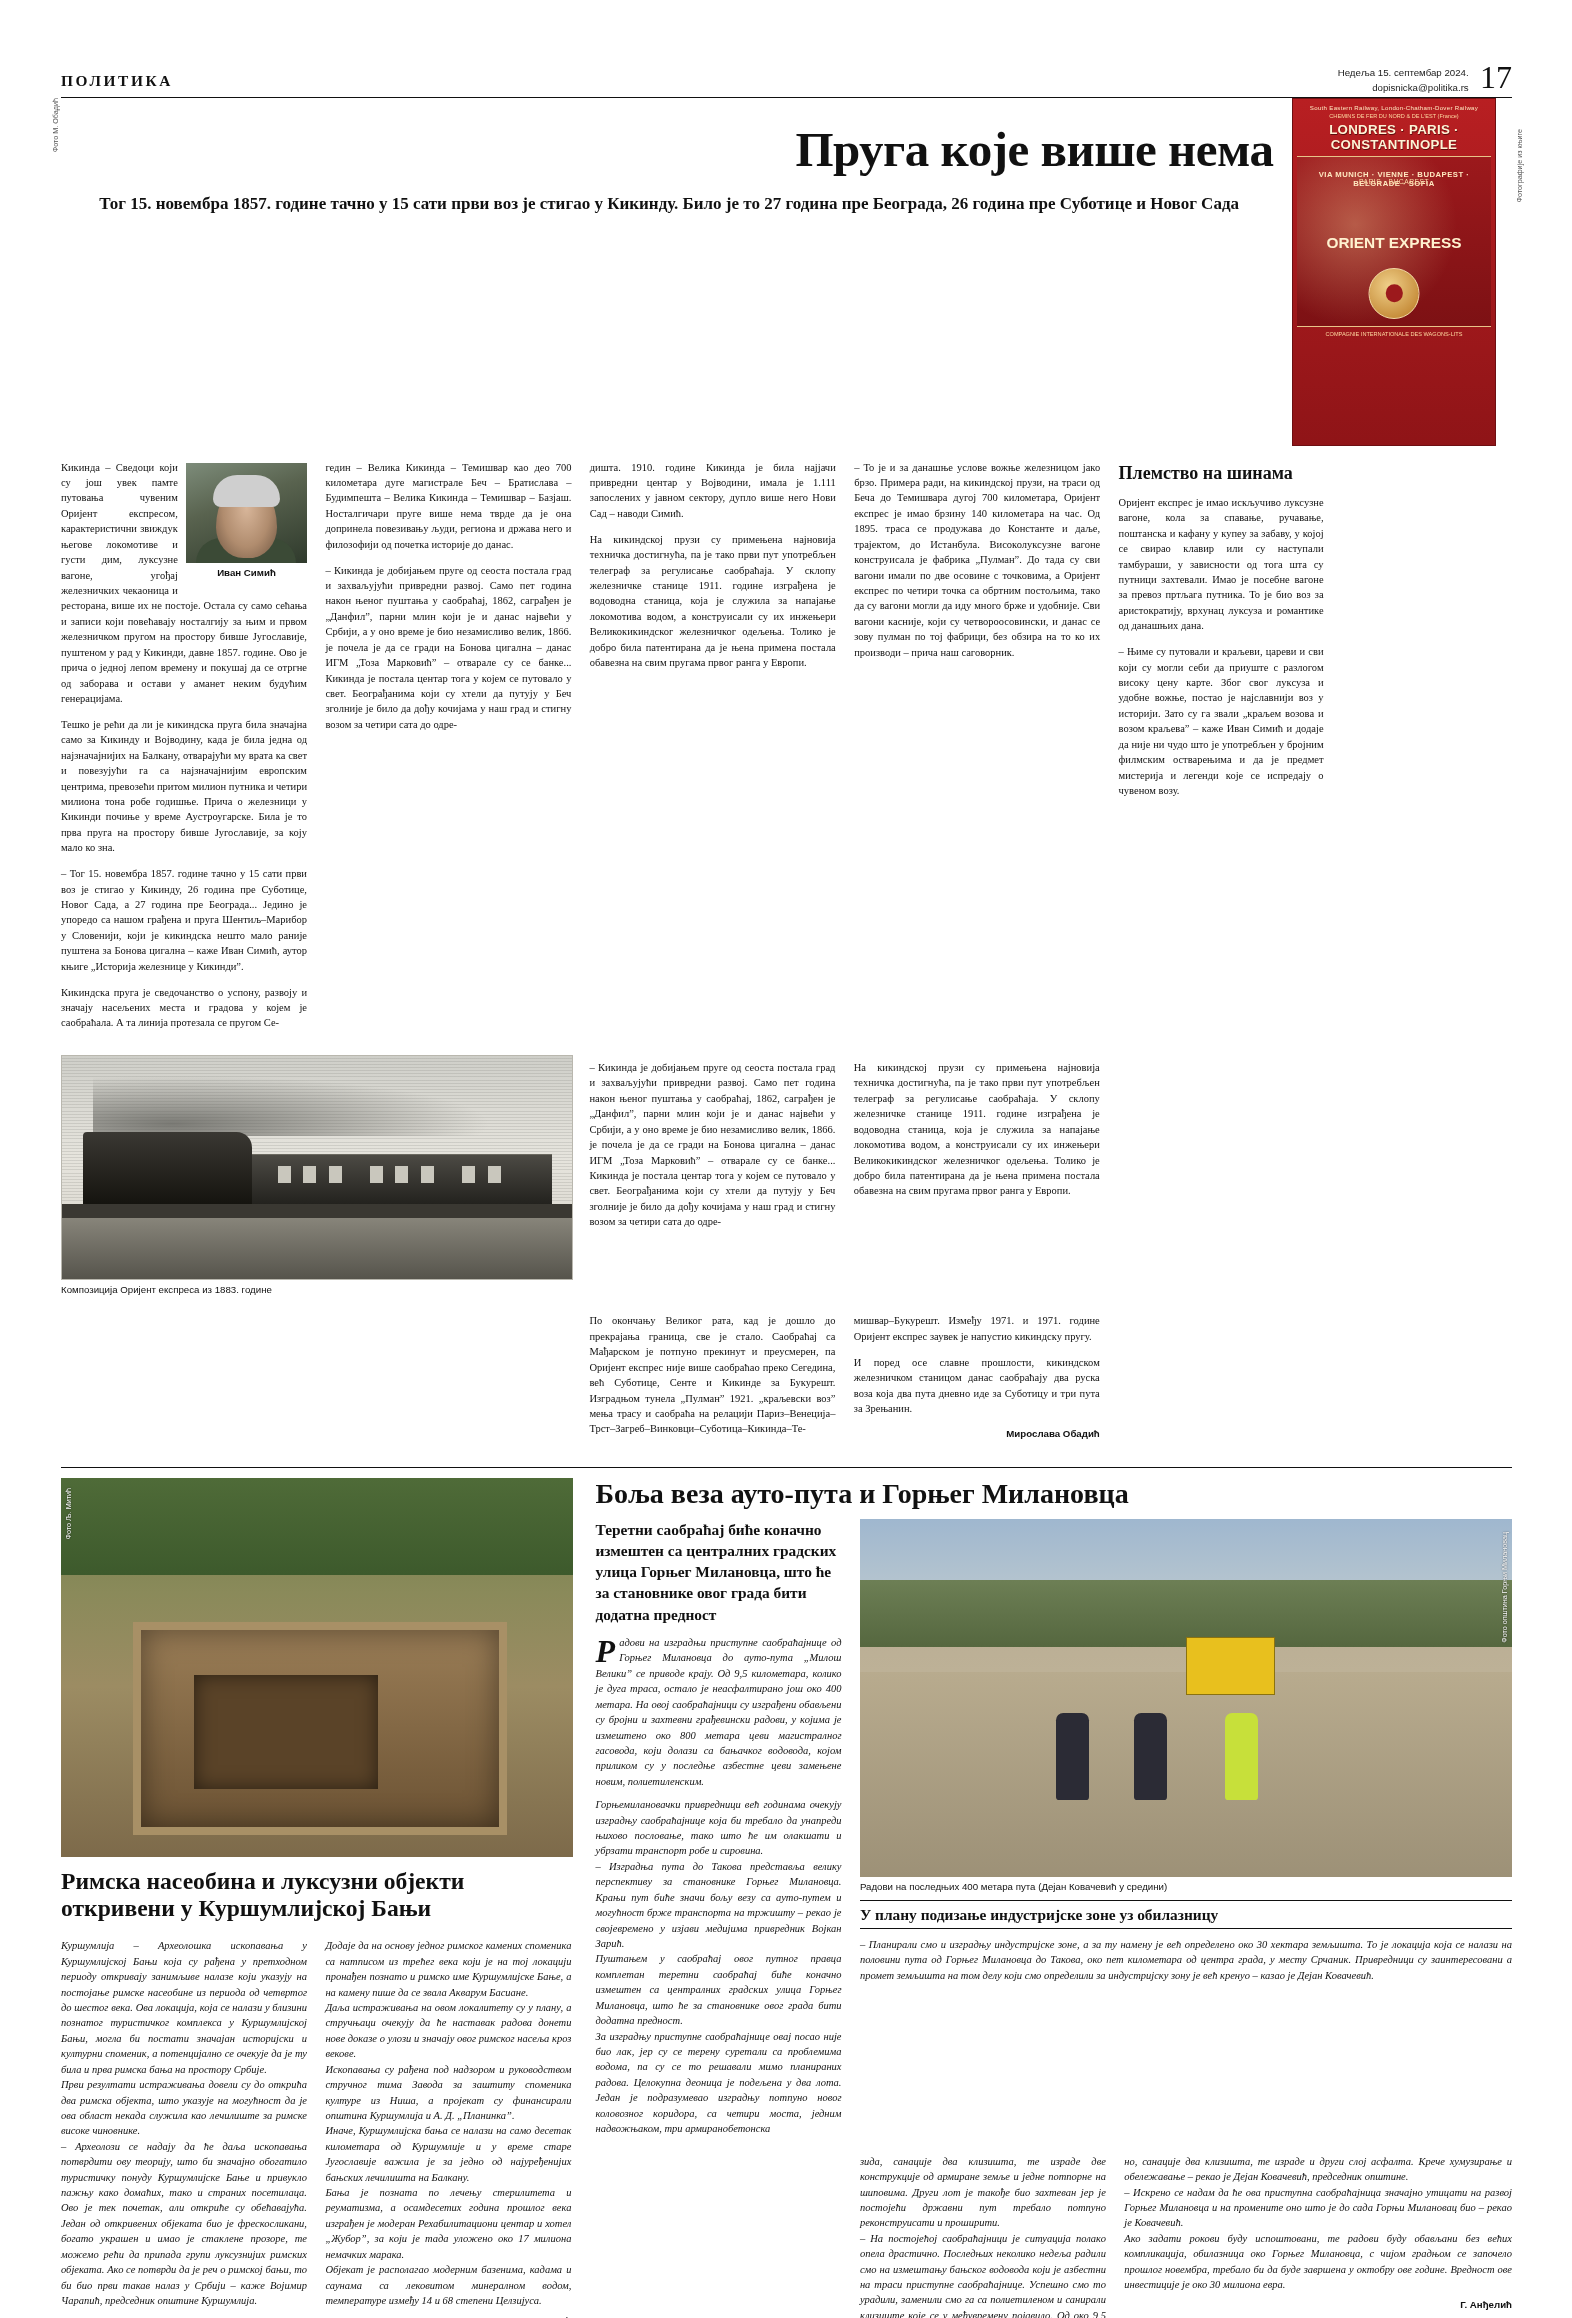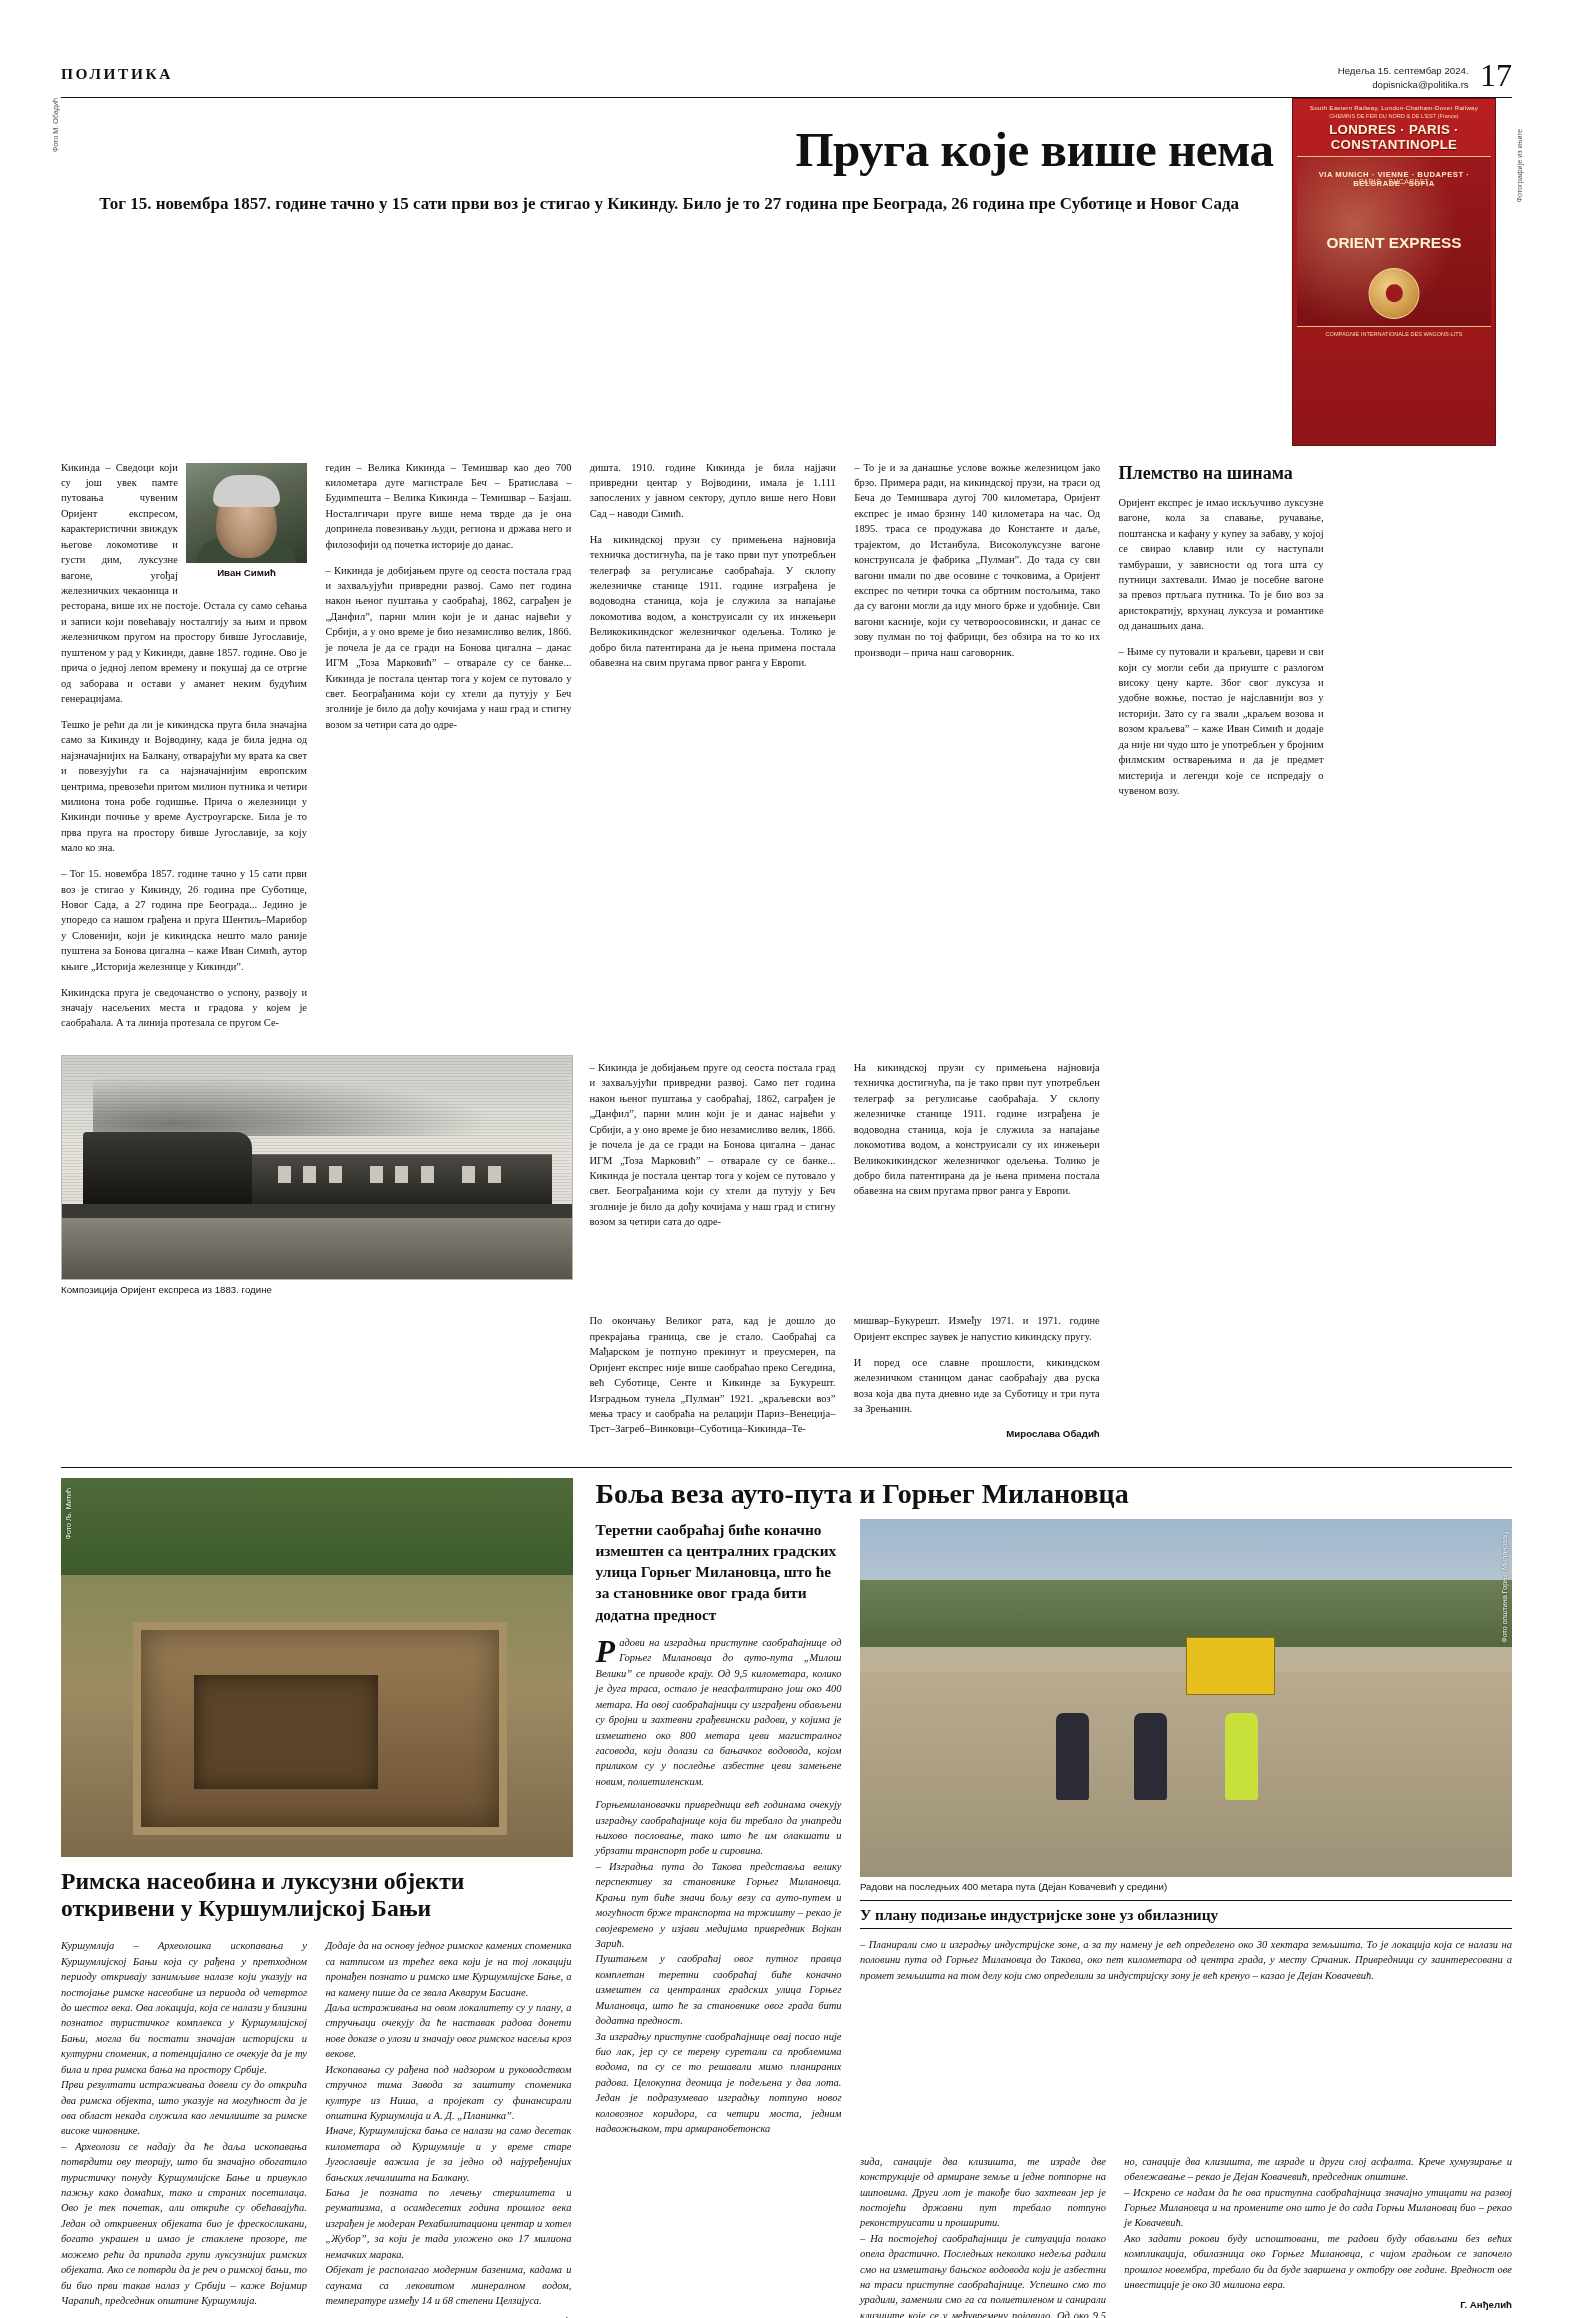--- a/index.html
+++ b/index.html
@@ -18,21 +18,21 @@
     box-sizing:border-box;
   }
 
   
   .masthead {
     position:relative;
     margin:61px 61px 0 61px;
     height:36px;
     border-bottom:1.5px solid #111;
     display:flex;
-    align-items:flex-start;
+    align-items:center;
   }
   .masthead-logo {
     font-family:"Liberation Serif", serif;
     font-weight:bold;
     font-size:15.4px;
     letter-spacing:2.6px;
     color:#111;
     padding-top:4.1px;
   }
   .masthead-section {

